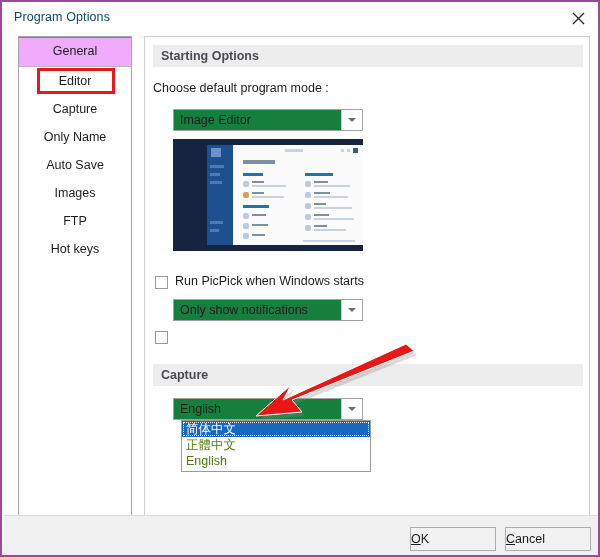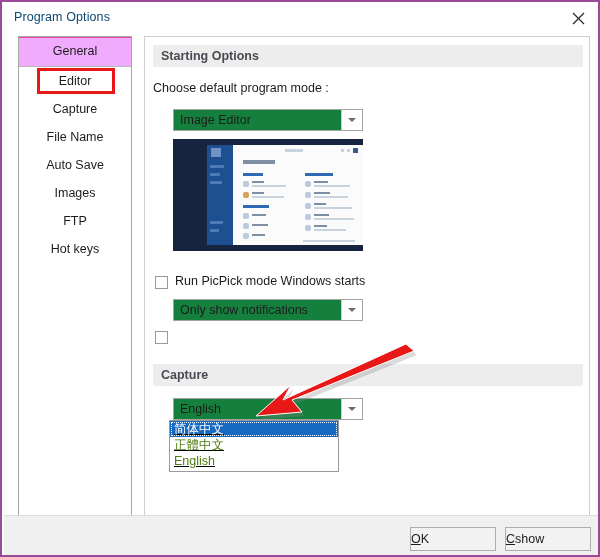--- a/index.html
+++ b/index.html
@@ -278,21 +278,21 @@
       <div class="side-item selected">
         <span>General</span>
       </div>
       <div class="side-item">
         <span>Editor</span>
       </div>
       <div class="side-item">
         <span>Capture</span>
       </div>
       <div class="side-item">
-        <span>File Name</span>
+        <span>Only Name</span>
       </div>
       <div class="side-item">
         <span>Auto Save</span>
       </div>
       <div class="side-item">
         <span>Images</span>
       </div>
       <div class="side-item">
         <span>FTP</span>
       </div>
@@ -362,58 +362,58 @@
           <div class="t-line dark" style="left:81px; top:69px; width:15px; height:2px;"></div>
           <div class="t-line" style="left:81px; top:73px; width:40px; height:2px;"></div>
           <div class="t-ic" style="left:72px; top:80px; width:6px; height:6px;"></div>
           <div class="t-line dark" style="left:81px; top:80px; width:13px; height:2px;"></div>
           <div class="t-line" style="left:81px; top:84px; width:32px; height:2px;"></div>
           <div class="t-line" style="left:70px; top:95px; width:52px; height:2px;"></div>
         </div>
       </div>
 
       <div class="cbox" style="left:10px; top:239px;"></div>
-      <div class="label" style="left:30px; top:237px;">Run PicPick mode Windows starts</div>
+      <div class="label" style="left:30px; top:237px;">Run PicPick when Windows starts</div>
 
       <div class="combo" style="left:28px; top:262px; width:190px;">
         <span class="ctext">Only show notifications</span>
         <span class="carrow">
             <i></i>
           </span>
       </div>
 
       <div class="cbox" style="left:10px; top:294px;"></div>
 
       <div class="group-header" style="top:327px;">Capture</div>
 
       <div class="combo" style="left:28px; top:361px; width:190px;">
         <span class="ctext">English</span>
         <span class="carrow">
             <i></i>
           </span>
       </div>
 
-      <div class="droplist" style="left:24px; top:383px; width:170px; height:52px;text-decoration:underline;">
+      <div class="droplist" style="left:36px; top:383px; width:190px; height:52px;">
         <div class="dl-item hl">简体中文</div>
         <div class="dl-item">正體中文</div>
         <div class="dl-item">English</div>
       </div>
 
     </div>
 
     <div class="annot-box"></div>
 
   </div>
 
   <div class="bottombar">
     <div class="dlg-btn" style="left:406px;">
       <span><u>O</u><span>K</span></span>
     </div>
     <div class="dlg-btn" style="left:501px;">
-      <span><u>C</u><span>show</span></span>
+      <span><u>C</u><span>ancel</span></span>
     </div>
   </div>
 
   <svg class="arrow-layer" viewBox="0 0 600 557" width="600" height="557">
     <g transform="translate(3,4)" opacity="0.30">
       <path d="M404,342 L281,398 L289,383 L254,414 L300,410 L290,398 L412,349 Z" fill="#888888"></path>
     </g>
     <path d="M404,342 L281,398 L289,383 L254,414 L300,410 L290,398 L412,349 Z" fill="#e81818" stroke="#ffffff" stroke-width="1"></path>
   </svg>
 

